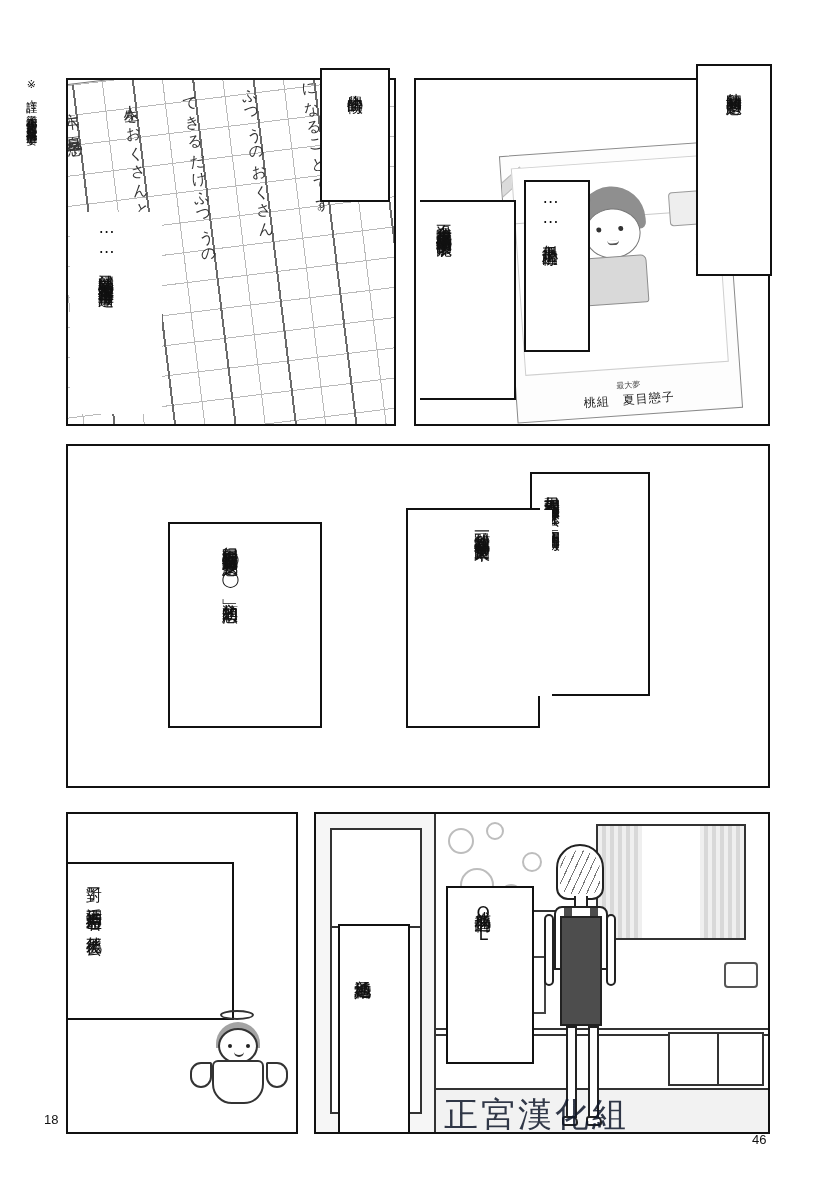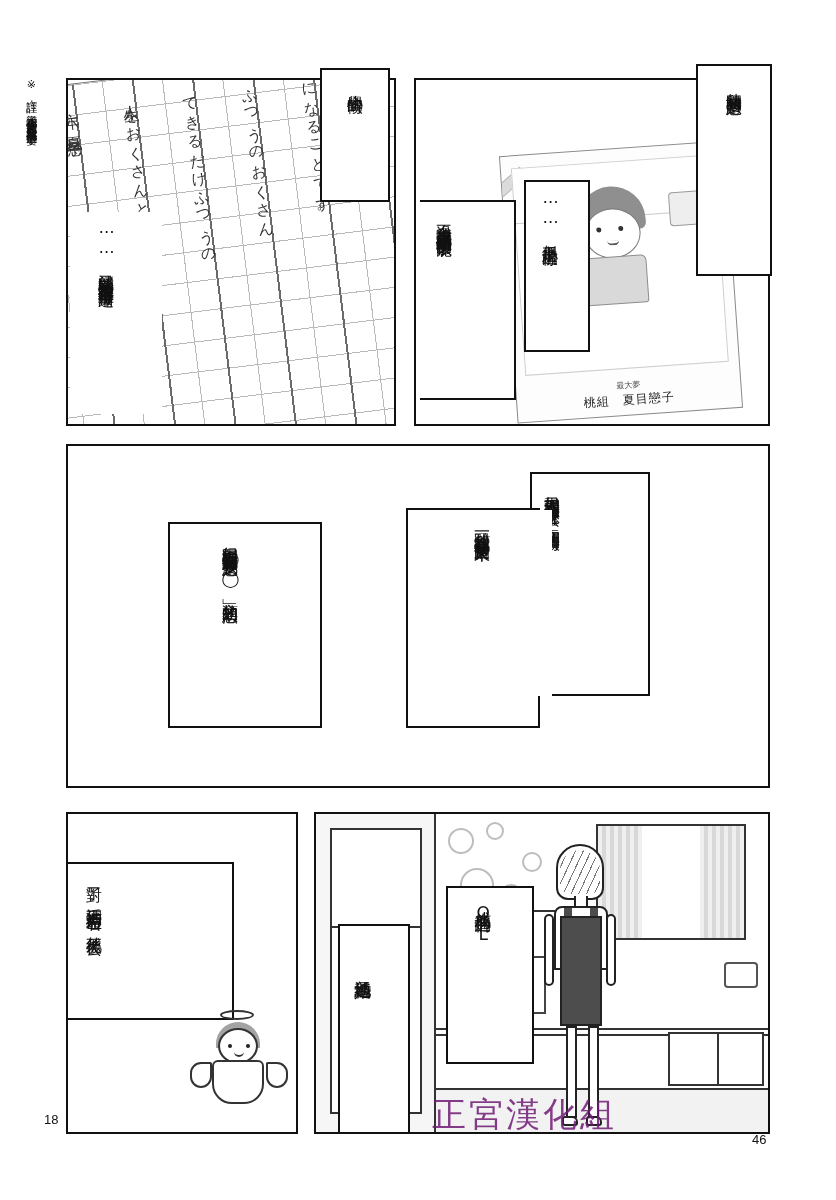--- a/index.html
+++ b/index.html
@@ -314,23 +314,23 @@
   .woman .legr { left:56px; }
   .woman .shoel, .woman .shoer {
     position:absolute; top:272px; width:16px; height:10px;
     background:#fff; border:2px solid #222; border-radius:3px 6px 3px 3px;
   }
   .woman .shoel { left:30px; }
   .woman .shoer { left:54px; }
 
   .watermark {
     position:absolute;
-    left:432px; top:1092px;
+    left:444px; top:1092px;
     font-size:34px;
-    color:#701a75;
+    color:#0f172a;
     opacity:.85;
     letter-spacing:3px;
     font-family:Liberation Mono, monospace;
   }
 </style>
 </head>
 <body>
 
 <div class="page">
 

